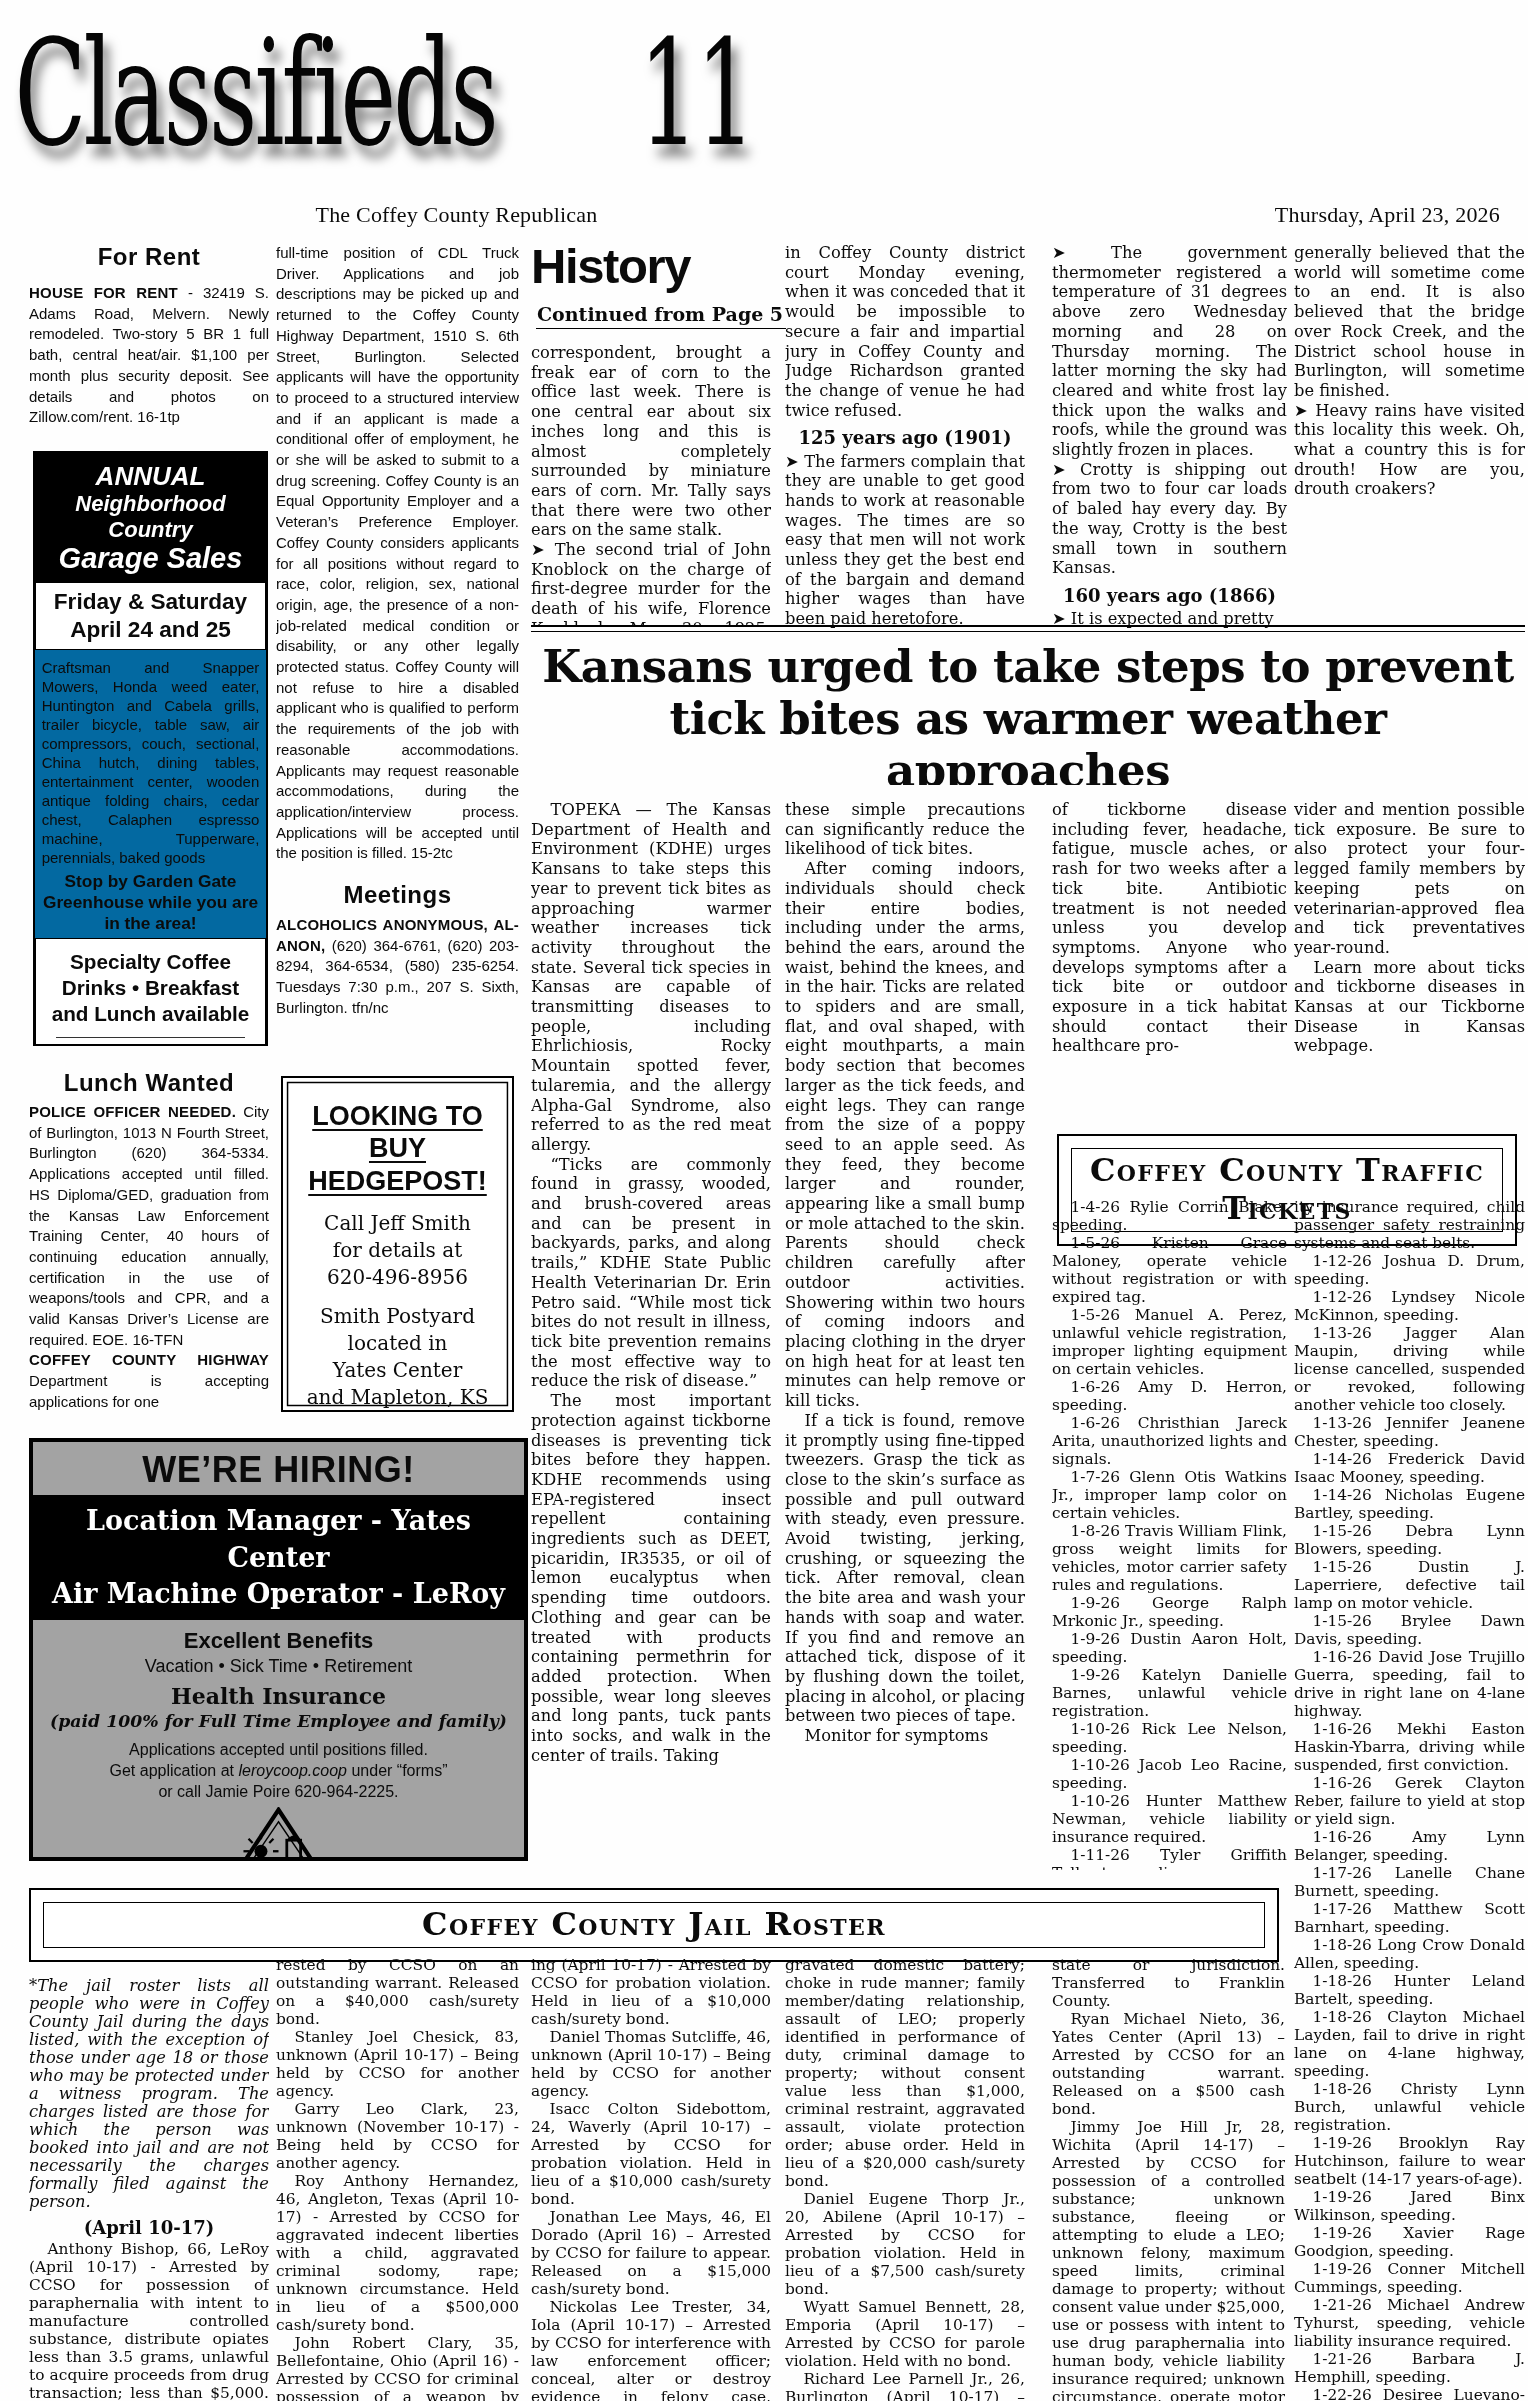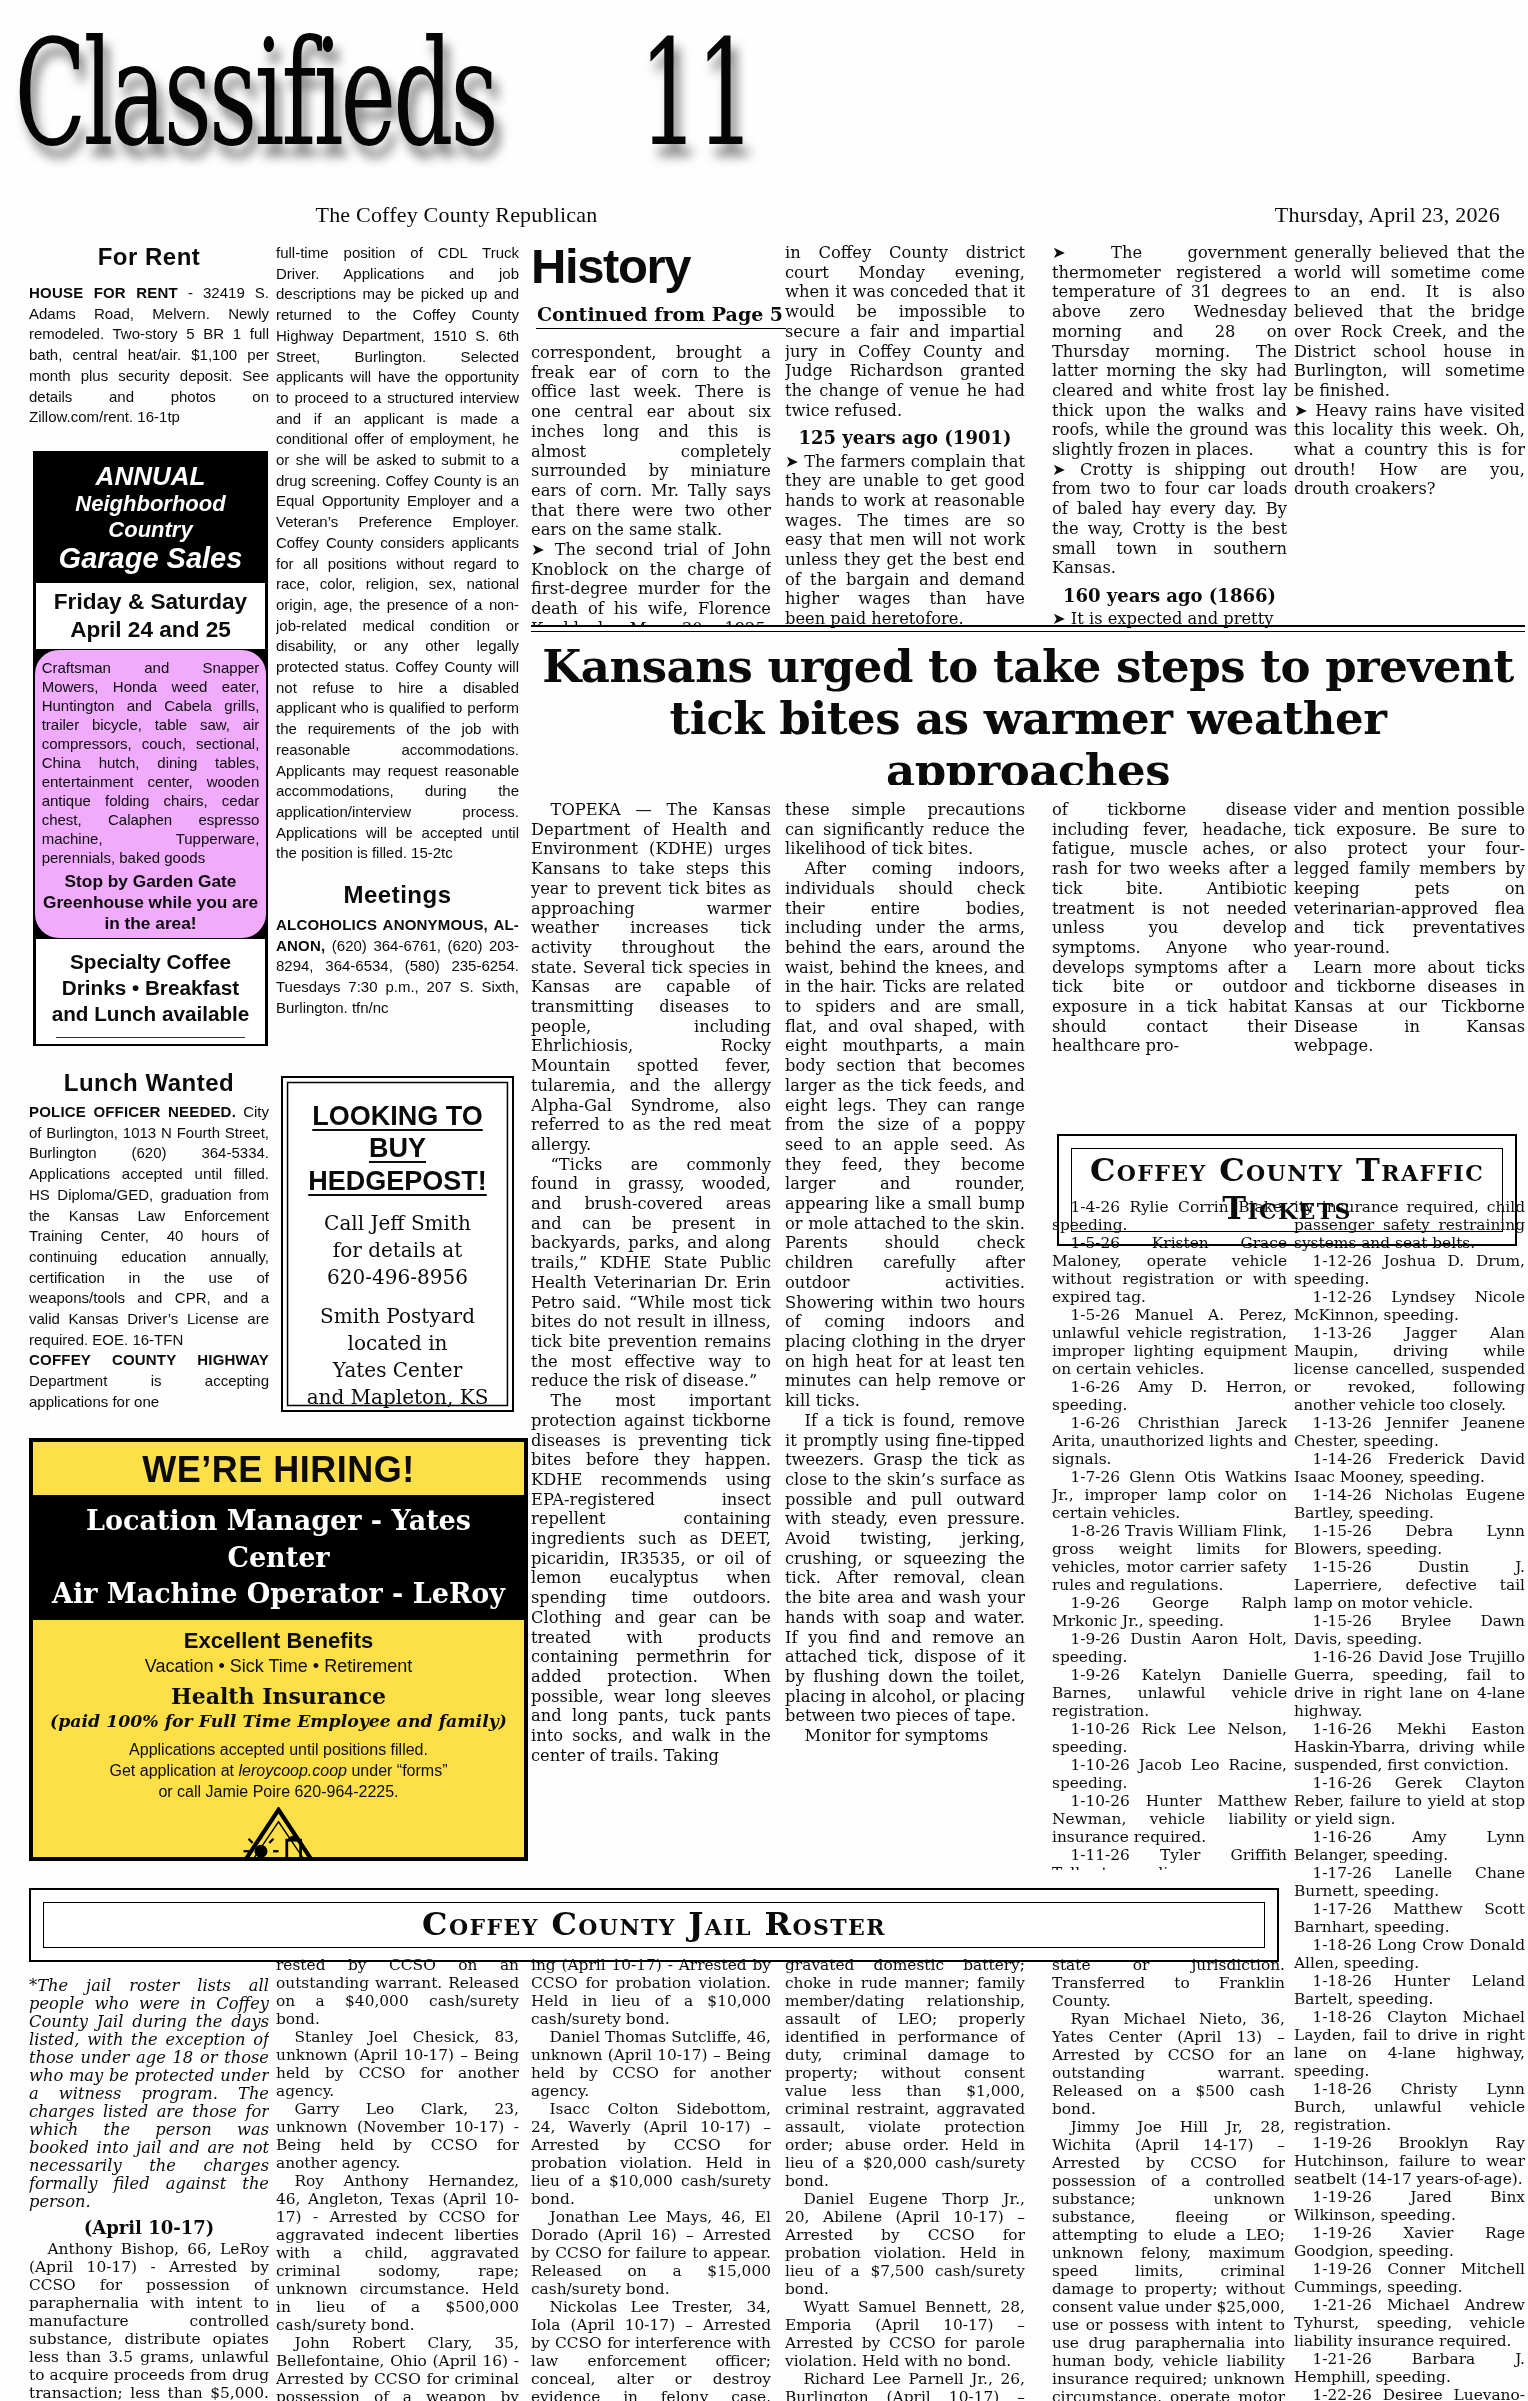--- a/index.html
+++ b/index.html
@@ -25,37 +25,37 @@
 
   .sechead{font-family:"Liberation Sans",sans-serif;font-weight:bold;font-size:24px;text-align:center;letter-spacing:0.5px;}
 
   
   .garage{border:2.4px solid #000;background:#000;}
   .g-head{color:#fff;text-align:center;font-family:"Liberation Sans",sans-serif;
           font-weight:bold;font-style:italic;padding:8.6px 2.9px 6.7px 2.9px;line-height:1.15;}
   .g-h1{font-size:26px;} .g-h2{font-size:22px;} .g-h3{font-size:29px;}
   .g-dates{background:#fff;border:1.9px solid #000;margin:0;text-align:center;
            font-family:"Liberation Sans",sans-serif;font-weight:bold;font-size:22.6px;line-height:1.25;padding:4.8px 1.9px;}
-  .g-gray{background:#f0abfc;padding:7.7px 6.7px 4.8px 6.7px;border-radius:24px;}
+  .g-gray{background:#0369a1;padding:7.7px 6.7px 4.8px 6.7px;}
   .g-items{font-family:"Liberation Sans",sans-serif;font-size:15px;line-height:19px;text-align:justify;margin:0;}
   .g-cta{font-family:"Liberation Sans",sans-serif;font-weight:bold;font-size:17.3px;line-height:21px;text-align:center;margin:3.8px 0 0 0;}
   .g-coffee{background:#fff;border:1.9px solid #000;margin:0;padding:9.6px 4.8px;text-align:center;}
   .g-cof{font-family:"Liberation Sans",sans-serif;font-weight:bold;font-size:20.7px;line-height:1.25;margin:0;}
   .g-rule{border:none;border-top:1.4px solid #333;width:86%;margin:10.6px auto;}
 
   
   .hedge{border:2.4px solid #000;box-shadow:inset 0 0 0 3.8px #fff,inset 0 0 0 5.3px #000;
          padding:22px 5px;text-align:center;background:#fff;}
   .hp-title{font-family:"Liberation Sans",sans-serif;font-weight:bold;font-size:27px;line-height:1.2;
             text-decoration:underline;text-decoration-thickness:2.4px;text-underline-offset:3.8px;margin:0;}
   .hp-line{font-family:"DejaVu Serif",serif;font-size:20px;line-height:27px;margin:0;}
   .hp-gap{height:12.5px;}
 
   
-  .hire{border:4.8px solid #000;background:#fde047;}
+  .hire{border:4.8px solid #000;background:#a3a3a3;}
   .hire-banner{text-align:center;font-family:"Liberation Sans",sans-serif;font-weight:bold;
                font-size:36px;padding:6.7px 0 4.8px 0;letter-spacing:0.5px;}
   .hire-jobs{background:#000;color:#fff;text-align:center;font-family:"DejaVu Serif",serif;
              font-weight:bold;font-size:27px;line-height:1.35;padding:7.7px 0;}
   .hire-body{text-align:center;padding:7.7px 4.8px 2.9px 4.8px;}
   .hb-ben{font-family:"Liberation Sans",sans-serif;font-weight:bold;font-size:22px;margin:0;}
   .hb-vac{font-family:"Liberation Sans",sans-serif;font-size:18px;margin:1.9px 0 0 0;}
   .hb-ins{font-family:"DejaVu Serif",serif;font-weight:bold;font-size:22px;margin:6.7px 0 0 0;}
   .hb-paid{font-family:"DejaVu Serif",serif;font-weight:bold;font-style:italic;font-size:17.3px;margin:1.9px 0 0 0;}
   .hb-note{font-family:"Liberation Sans",sans-serif;font-size:16px;line-height:21px;margin:7.7px 0 0 0;}

